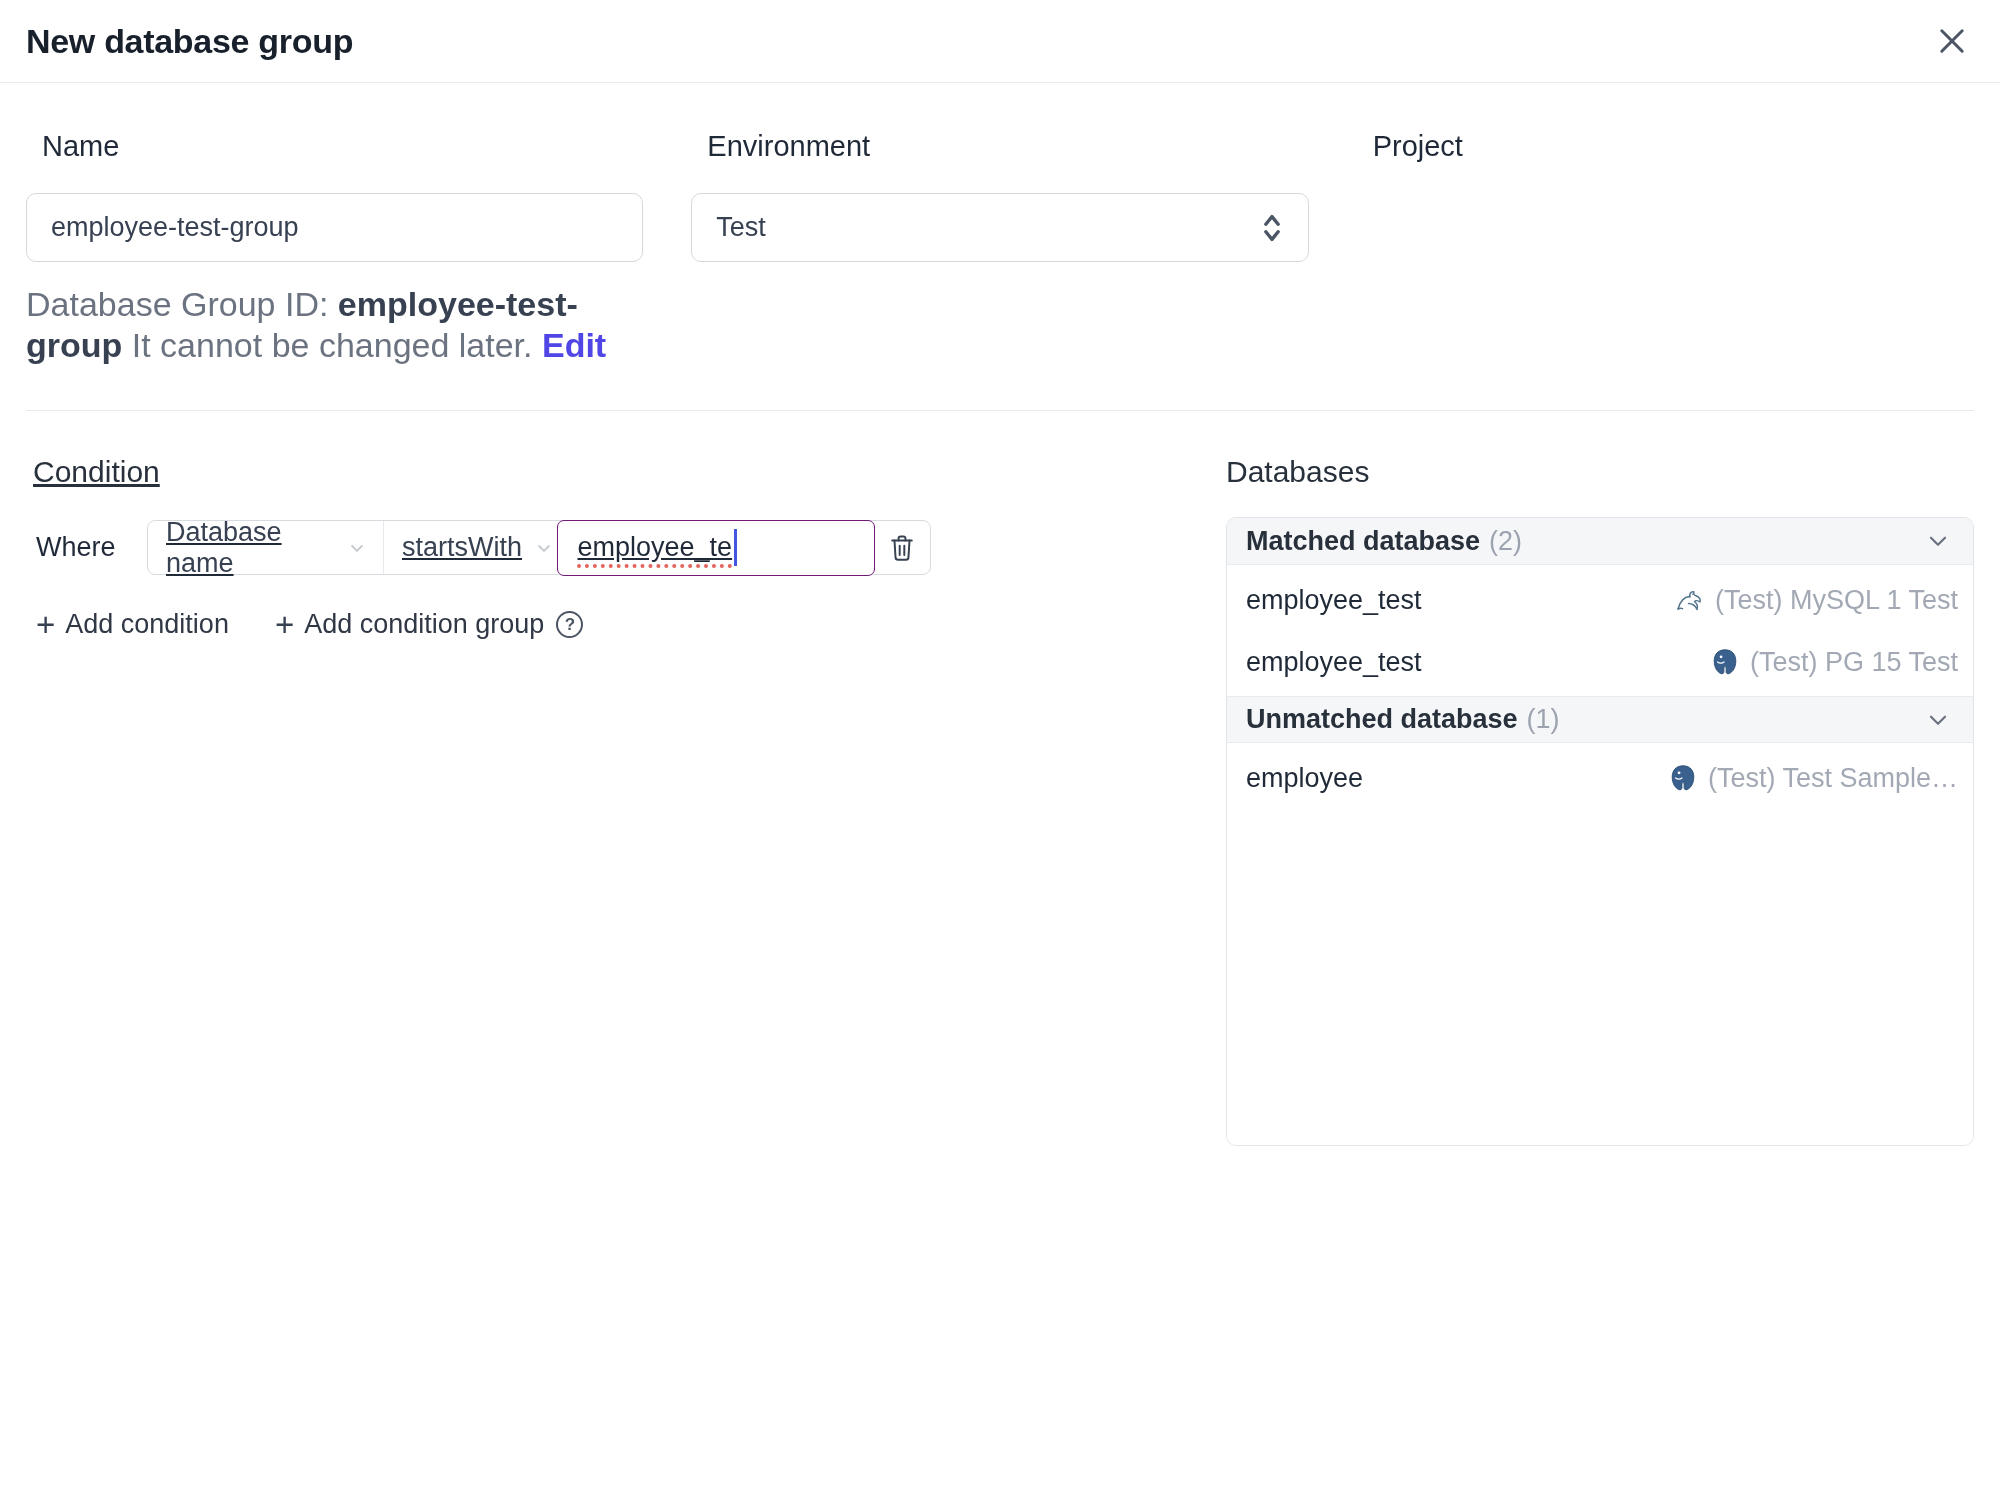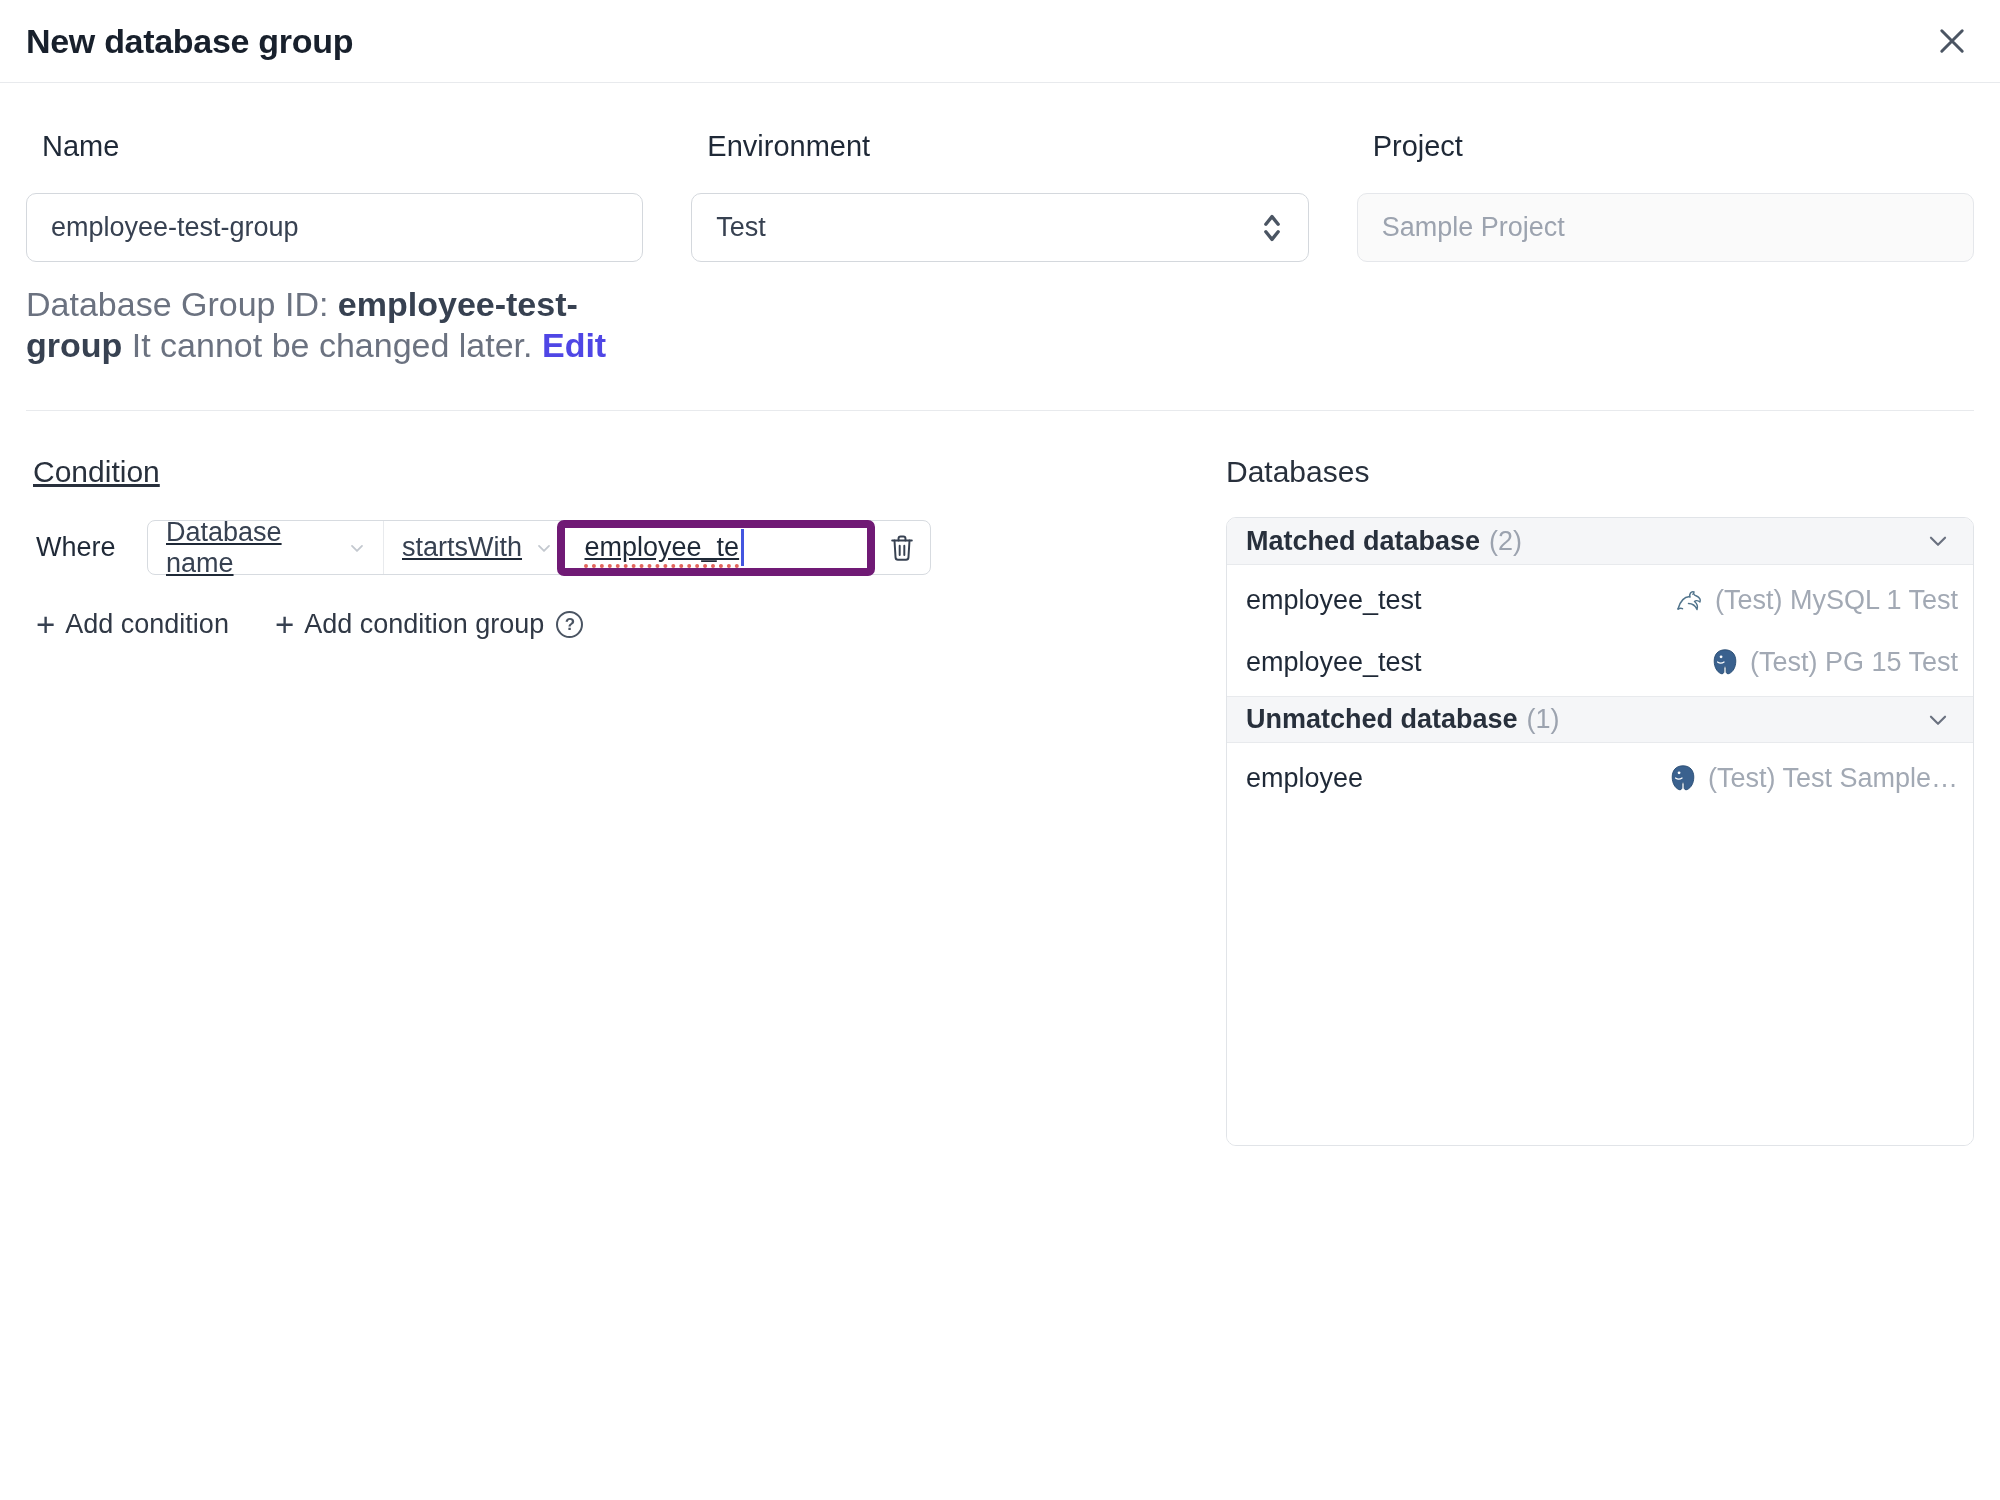--- a/index.html
+++ b/index.html
@@ -34,21 +34,21 @@
   .cond-heading { margin-left:7px;text-decoration:underline; }
 
   
   .condition-row { display:flex; align-items:center; margin-top:29px; margin-left:10px; }
   .where-label { font-size:27px; color:#1f2937; width:78px; }
   .cond-group { display:flex; align-items:stretch; height:55px; border:1.5px solid #d7dbe0; border-radius:8px; background:#fff; margin-left:33px;text-decoration:underline; }
   .cond-select { display:flex; align-items:center; justify-content:space-between; padding:0 16px 0 18px; font-size:27px; color:#374151; cursor:pointer; }
   .seg-field { width:236px; border-right:1px solid #e8eaed; }
   .seg-op { width:174px; }
   .cond-chevron { color:#c3c8cf; margin-left:12px; flex:none; }
-  .cond-input { width:318px; height:calc(100% + 3px); margin:-1.5px 0 -1.5px -1.5px; border:8px solid #701a75; border-radius:7px; background:#fff; display:flex; align-items:center; padding:0 20px; font-size:27px; color:#1f2937; position:relative; z-index:1; cursor:text; }
+  .cond-input { width:318px; height:calc(100% + 3px); margin:-1.5px 0 -1.5px -1.5px; border:1px solid #701a75; border-radius:7px; background:#fff; display:flex; align-items:center; padding:0 20px; font-size:27px; color:#1f2937; position:relative; z-index:1; cursor:text; }
   .misspell { text-decoration-line:underline; text-decoration-style:dotted; text-decoration-color:#e2645c; text-decoration-thickness:3.5px; text-underline-offset:8px; }
   .caret { display:inline-block; width:3px; height:37px; background:#4356e0; margin-left:2px; }
   .cond-trash { width:55px; display:flex; align-items:center; justify-content:center; cursor:pointer; background:none; border:none; }
 
   .cond-actions { display:flex; align-items:center; margin-top:33px; margin-left:10px; }
   .action-btn { display:flex; align-items:center; font-size:27px; color:#303845; cursor:pointer; background:none; border:none; font-family:"Liberation Sans", sans-serif; }
   .action-btn + .action-btn { margin-left:46px; }
   .plus-glyph { font-size:33px; font-weight:300; color:#374151; margin-right:10px; line-height:1; }
   .help-circle { width:27px; height:27px; border:2px solid #4b5563; border-radius:50%; display:flex; align-items:center; justify-content:center; font-size:17px; font-weight:600; color:#4b5563; margin-left:12px; cursor:pointer; }
 
@@ -105,21 +105,20 @@
             <svg width="24" height="34" viewBox="0 0 24 36">
                 <path d="M5.5 14l6.5-8 6.5 8" fill="none" stroke="#4b5563" stroke-width="3.6" stroke-linecap="round" stroke-linejoin="round"></path>
                 <path d="M5.5 22l6.5 8 6.5-8" fill="none" stroke="#4b5563" stroke-width="3.6" stroke-linecap="round" stroke-linejoin="round"></path>
               </svg>
           </span>
         </div>
       </div>
 
       <div>
         <div class="field-label">Project</div>
-        <input class="text-input input-disabled" type="text" readonly="" value="Sample Project" style="">
       </div>
 
     </div>
 
     <div class="divider"></div>
 
     <div class="main-row">
 
       <div class="left-col">
         <div class="section-heading cond-heading">Condition</div>

